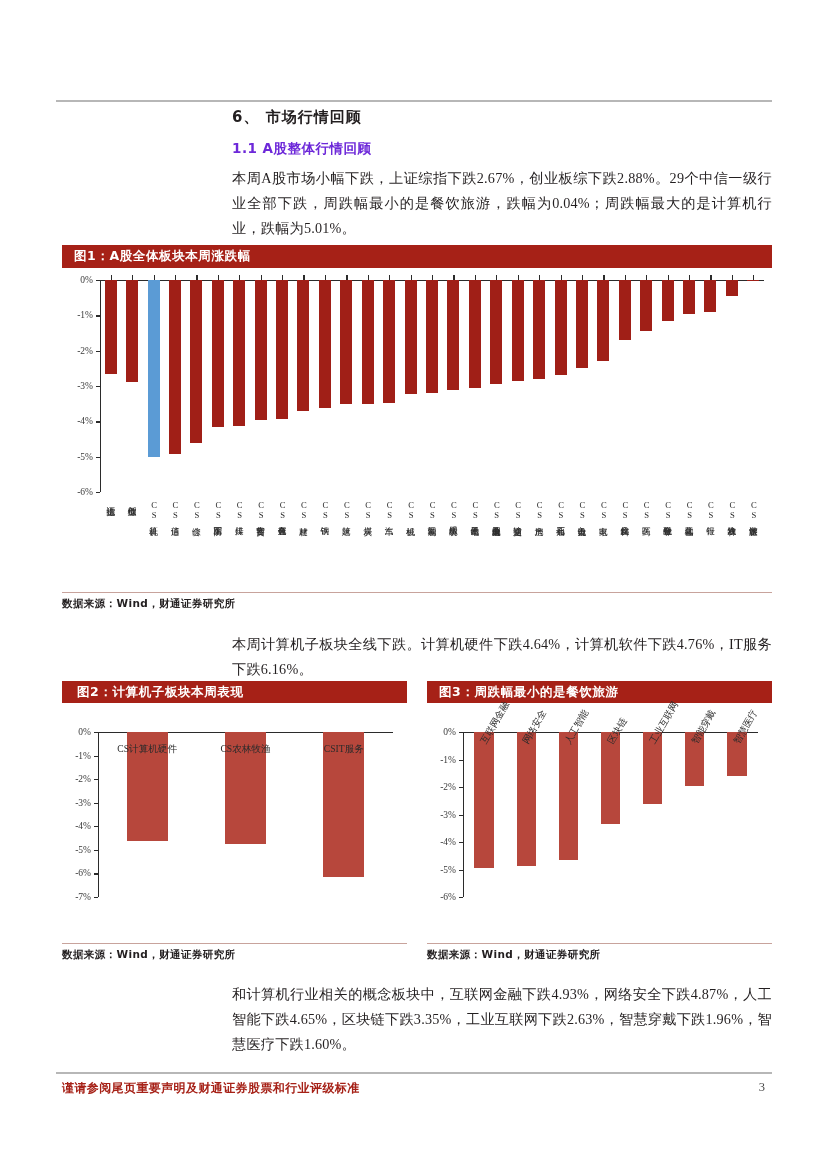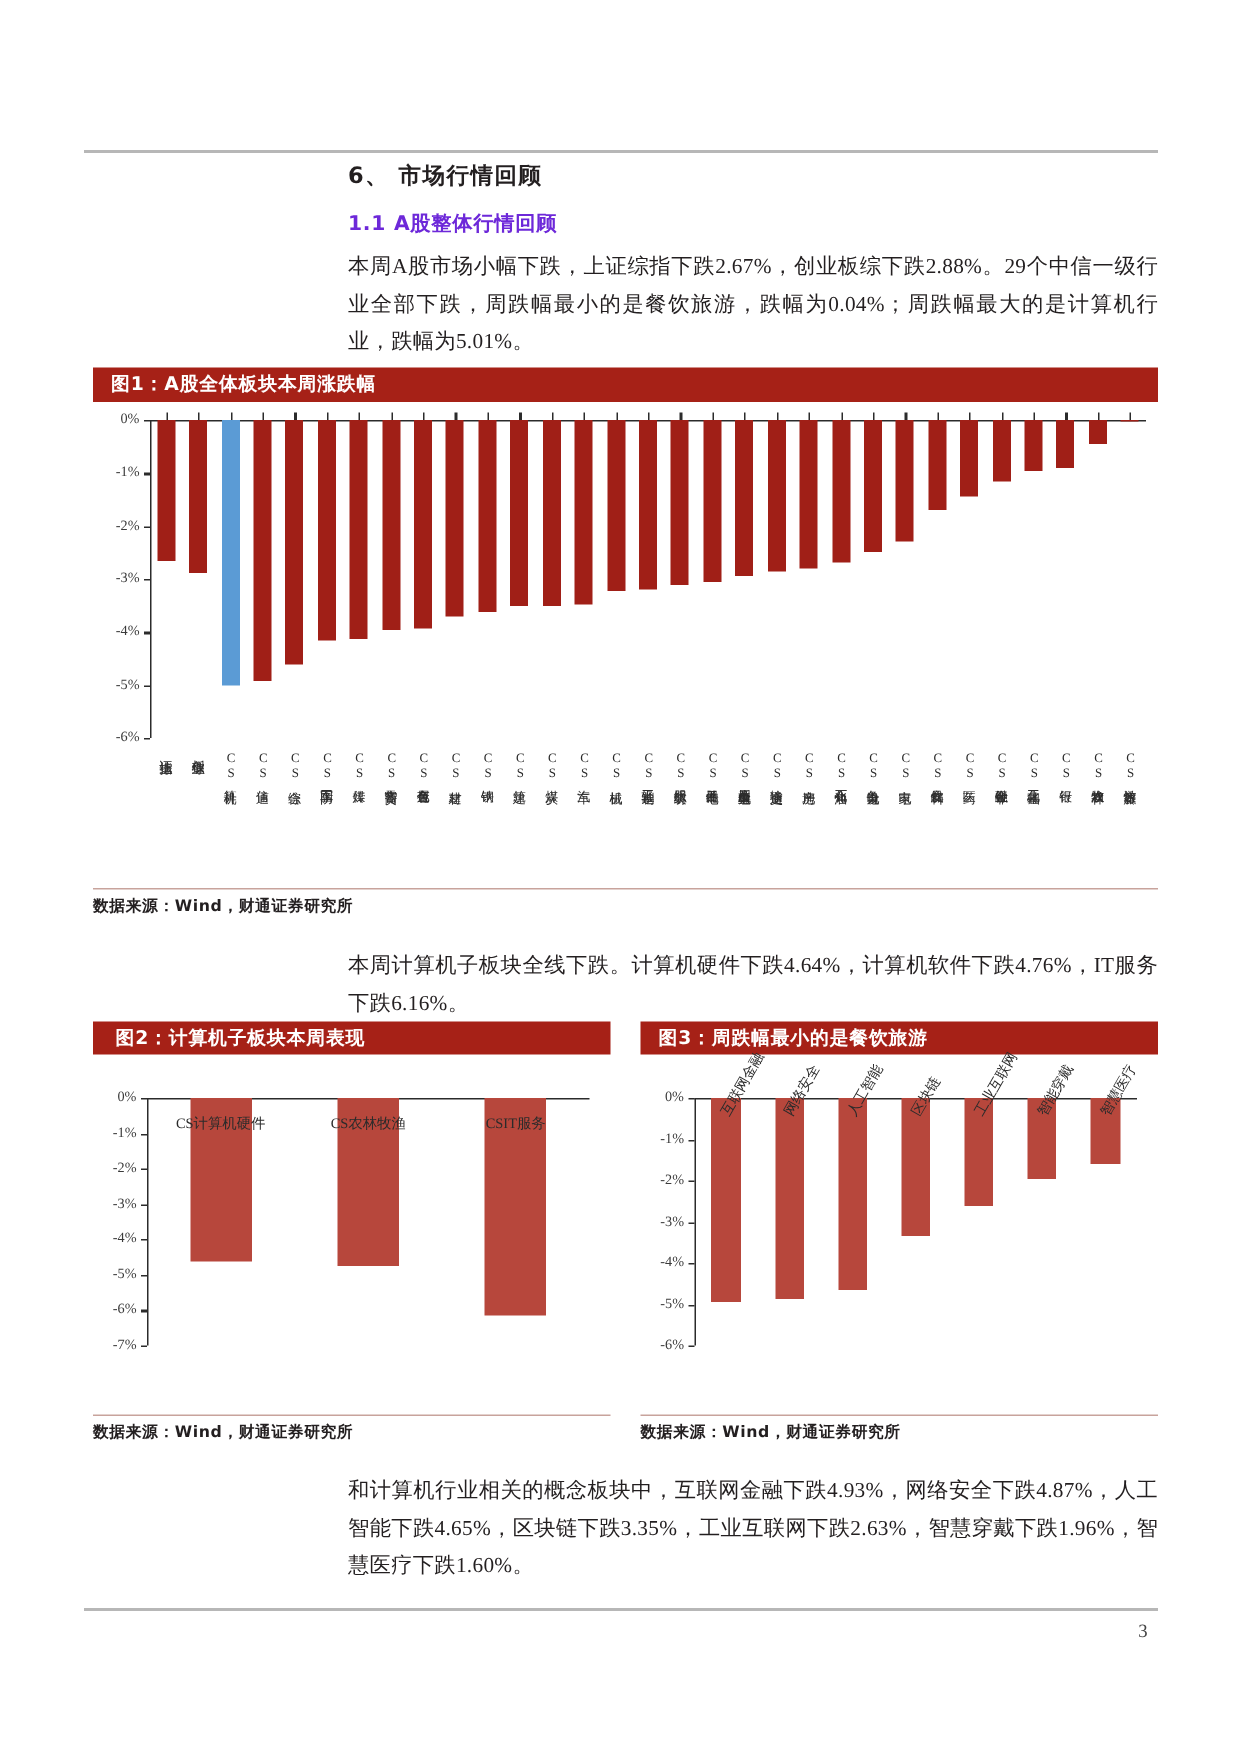--- a/index.html
+++ b/index.html
@@ -339,15 +339,16 @@
       <div class="bar c3" title="智能穿戴 -1.96%" style="left: 258.093px; top: 22px; width: 19.3857px; height: 53.9px;"></div>
       <div class="cat-label" style="left: 261.786px; top: 30px; transform: rotate(-60deg); transform-origin: left top;">智能穿戴</div>
       <div class="bar c3" title="智慧医疗 -1.6%" style="left: 300.236px; top: 22px; width: 19.3857px; height: 44px;"></div>
       <div class="cat-label" style="left: 303.929px; top: 30px; transform: rotate(-60deg); transform-origin: left top;">智慧医疗</div>
     </div>
   <div class="srcline src3">数据来源：Wind，财通证券研究所</div>
 
   <div class="para p3">和计算机行业相关的概念板块中，互联网金融下跌4.93%，网络安全下跌4.87%，人工智能下跌4.65%，区块链下跌3.35%，工业互联网下跌2.63%，智慧穿戴下跌1.96%，智慧医疗下跌1.60%。</div>
 
   <div class="footer-rule"></div>
+  <div class="footer-note">谨请参阅尾页重要声明及财通证券股票和行业评级标准</div>
   <div class="footer-page">3</div>
 
 </div>
 
 </body></html>

